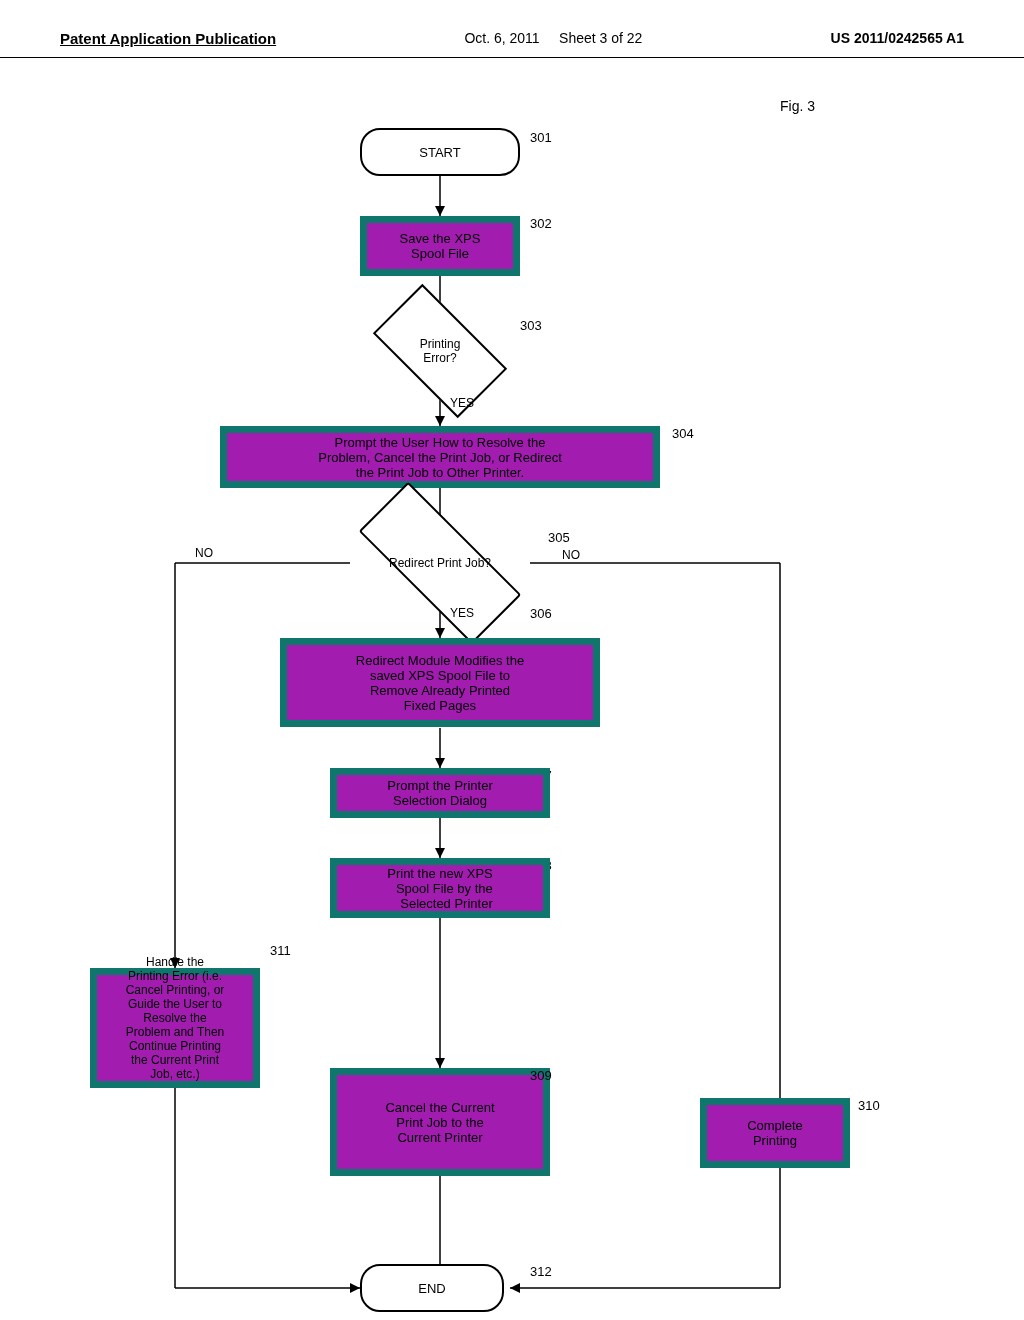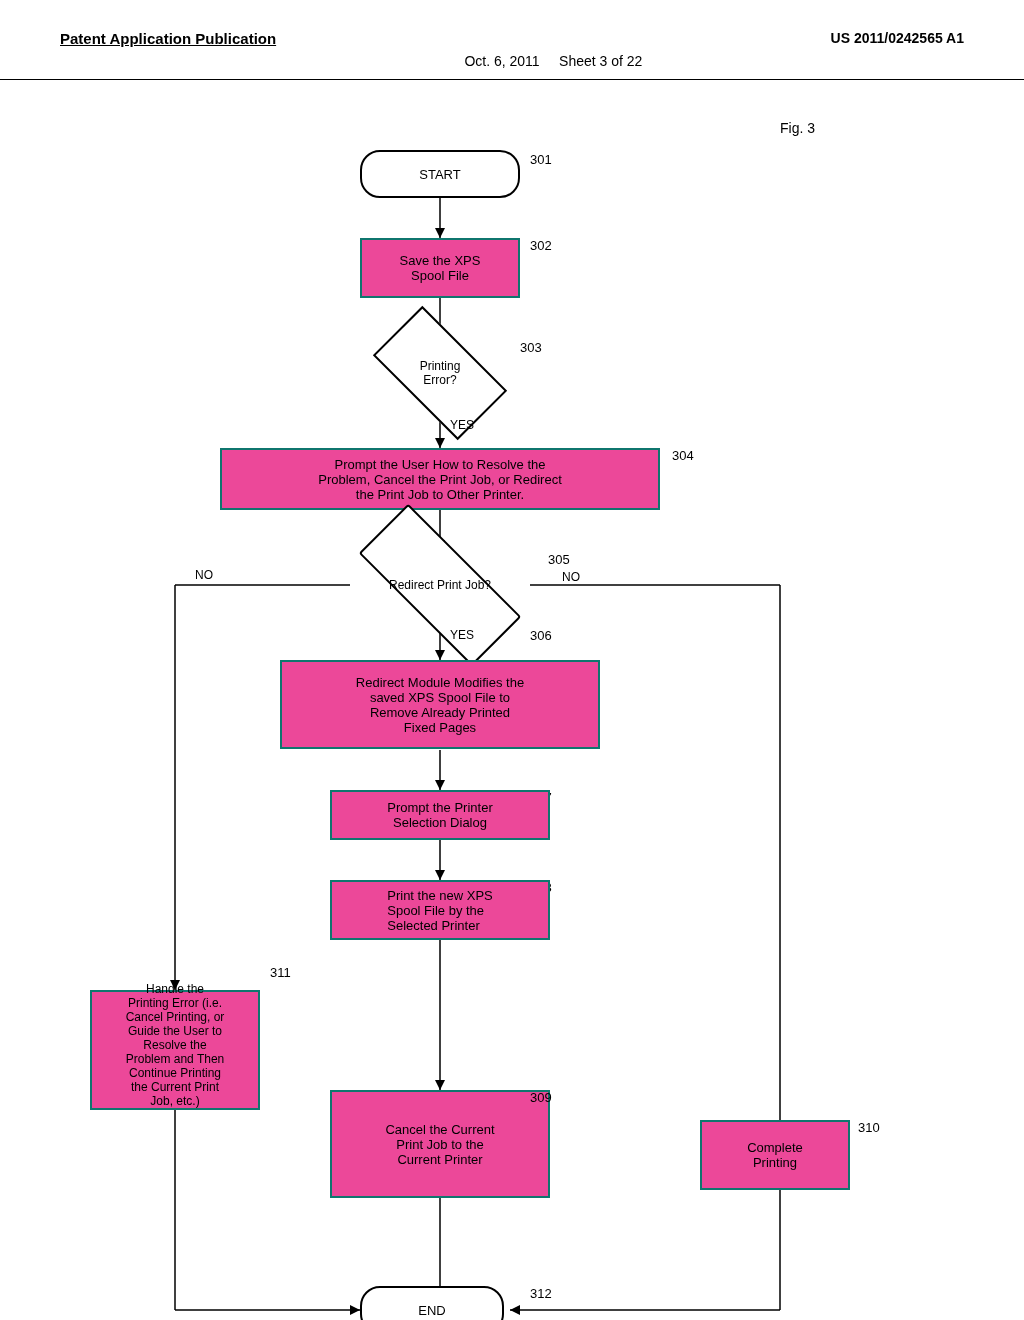--- a/index.html
+++ b/index.html
@@ -24,21 +24,20 @@
 
     .header-left {
       font-weight: bold;
       font-size: 15px;
       text-decoration: underline;
     }
 
     .header-center {
       font-size: 14px;
       text-align: left;
-      margin-top: 23px;
     }
 
     .header-right {
       font-size: 14px;
       font-weight: bold;
     }
 
     .diagram-container {
       position: relative;
       width: 1024px;
@@ -54,26 +53,26 @@
       align-items: center;
       justify-content: center;
       text-align: center;
       background: #fff;
       font-size: 13px;
       font-weight: normal;
     }
 
     .box-rect {
       position: absolute;
-      border: 2px solid #0f766e;
+      border: 7px solid #0f766e;
       display: flex;
       align-items: center;
       justify-content: center;
       text-align: center;
-      background: #ec4899;
+      background: #a21caf;
       font-size: 13px;
     }
 
     .box-diamond {
       position: absolute;
       display: flex;
       align-items: center;
       justify-content: center;
       text-align: center;
     }
@@ -233,21 +232,21 @@
   <div class="ref-number" style="left:530px; top:700px;">307</div>
 
   <div class="box-rect" style="left:330px; top:700px; width:220px; height:50px;">
     <span style="white-space:pre-line; text-align:center;">Prompt the Printer
 Selection Dialog</span>
   </div>
 
   <div class="ref-number" style="left:530px; top:790px;">308</div>
 
   <div class="box-rect" style="left:330px; top:790px; width:220px; height:60px;">
-    <span style="white-space:pre-line; text-align:left;">Print the new XPS
+    <span style="white-space:pre-line; text-align:right;">Print the new XPS
 Spool File by the
 Selected Printer</span>
   </div>
 
   <div class="box-rect" style="left:330px; top:1000px; width:220px; height:108px;">
     <span style="white-space:pre-line; text-align:center;">Cancel the Current
 Print Job to the
 Current Printer</span>
   </div>
   <div class="ref-number" style="left:530px; top:1000px;">309</div>

